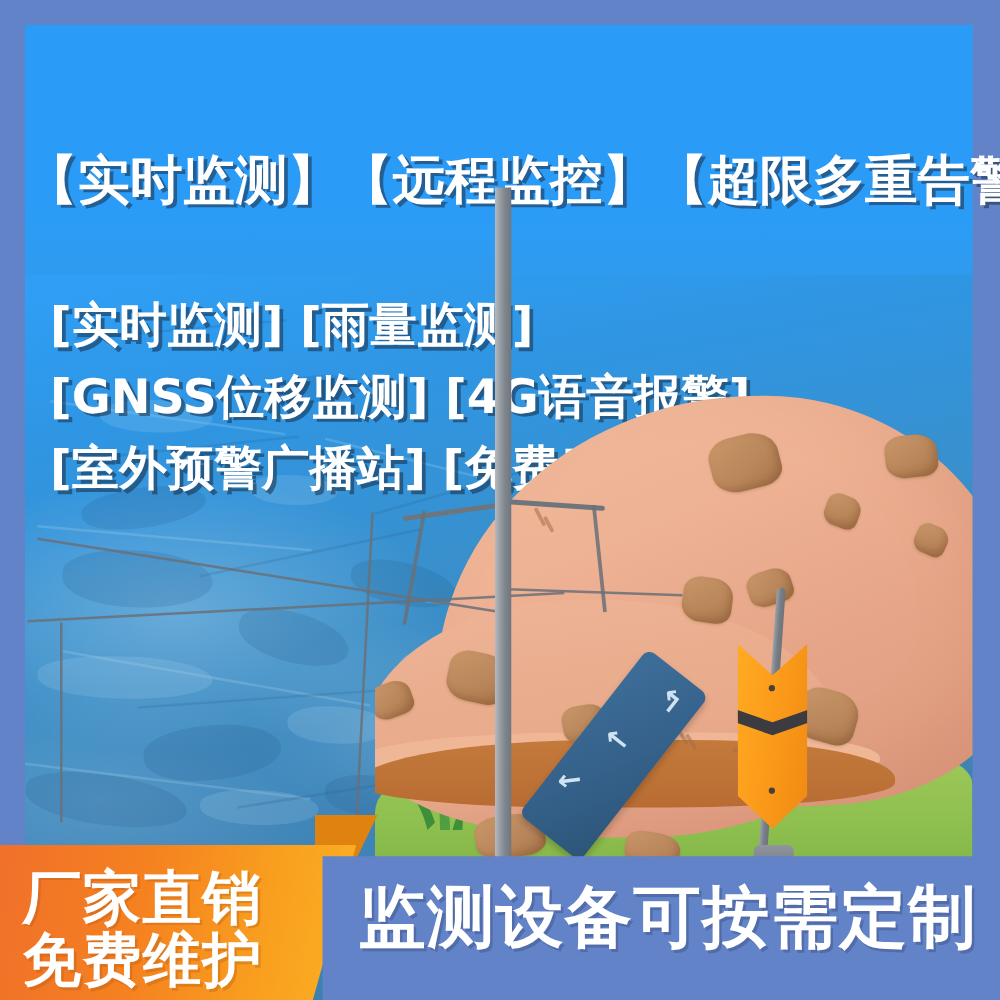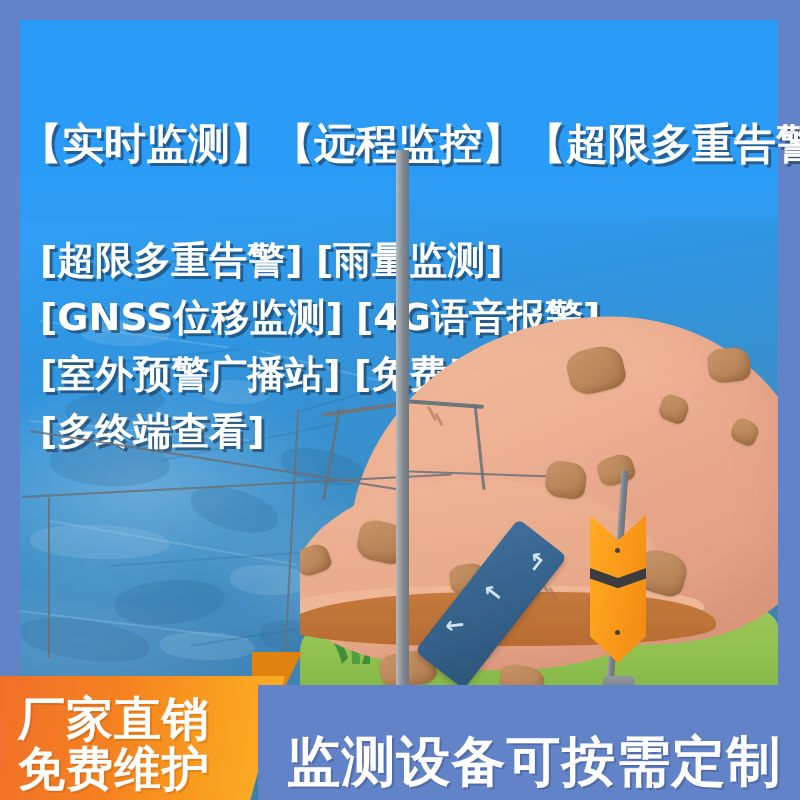--- a/index.html
+++ b/index.html
@@ -158,21 +158,20 @@
   
   .bluebar{
     position:absolute;left:258px;top:685px;width:542px;height:115px;
     background:#6383c8;
   }
   .bluebar-text{
     position:absolute;left:12px;top:19px;width:528px;
     color:#ffffff;font-weight:bold;font-size:54px;line-height:60px;
     letter-spacing:1px;white-space:nowrap;text-align:center;
     text-shadow:2px 2px 0 rgba(50,66,110,.35);
-    margin-top:28px;
   }
 </style>
 </head>
 <body>
 
 <div class="poster">
 
   <div class="photo-bg">
     <div class="rubble">
       <div class="rk" style="left:30px;top:420px;width:120px;height:46px;"></div>
@@ -202,24 +201,23 @@
       <div class="streak dk" style="left:280px;top:390px;width:130px;transform:rotate(-16deg);"></div>
       <div class="streak" style="left:320px;top:460px;width:140px;transform:rotate(6deg);"></div>
       <div class="streak dk" style="left:40px;top:250px;width:170px;transform:rotate(-5deg);"></div>
     </div>
   </div>
 
   <div class="header"></div>
   <div class="subtitle">【实时监测】【远程监控】【超限多重告警】</div>
 
   <div class="features">
-    <div class="feat-line">[超限多重告警]  [雨量监测]</div>
+    <div class="feat-line">[实时监测]  [雨量监测]</div>
     <div class="feat-line">[GNSS位移监测]  [4G语音报警]</div>
     <div class="feat-line">[室外预警广播站]  [免费云平台]</div>
-    <div class="feat-line">[多终端查看]</div>
   </div>
 
   <div class="scene">
     <div class="grass"></div>
     <svg width="80" height="46" style="position:absolute;left:22px;top:318px;">
       <path d="M20 46 C16 30 10 20 2 12 C14 16 22 26 26 40 Z" fill="#3f8f3a"></path>
       <path d="M30 46 C30 28 28 14 26 2 C34 14 38 30 38 46 Z" fill="#4f9e41"></path>
       <path d="M40 46 C44 30 52 18 62 10 C52 20 48 32 48 46 Z" fill="#3f8f3a"></path>
     </svg>
 

